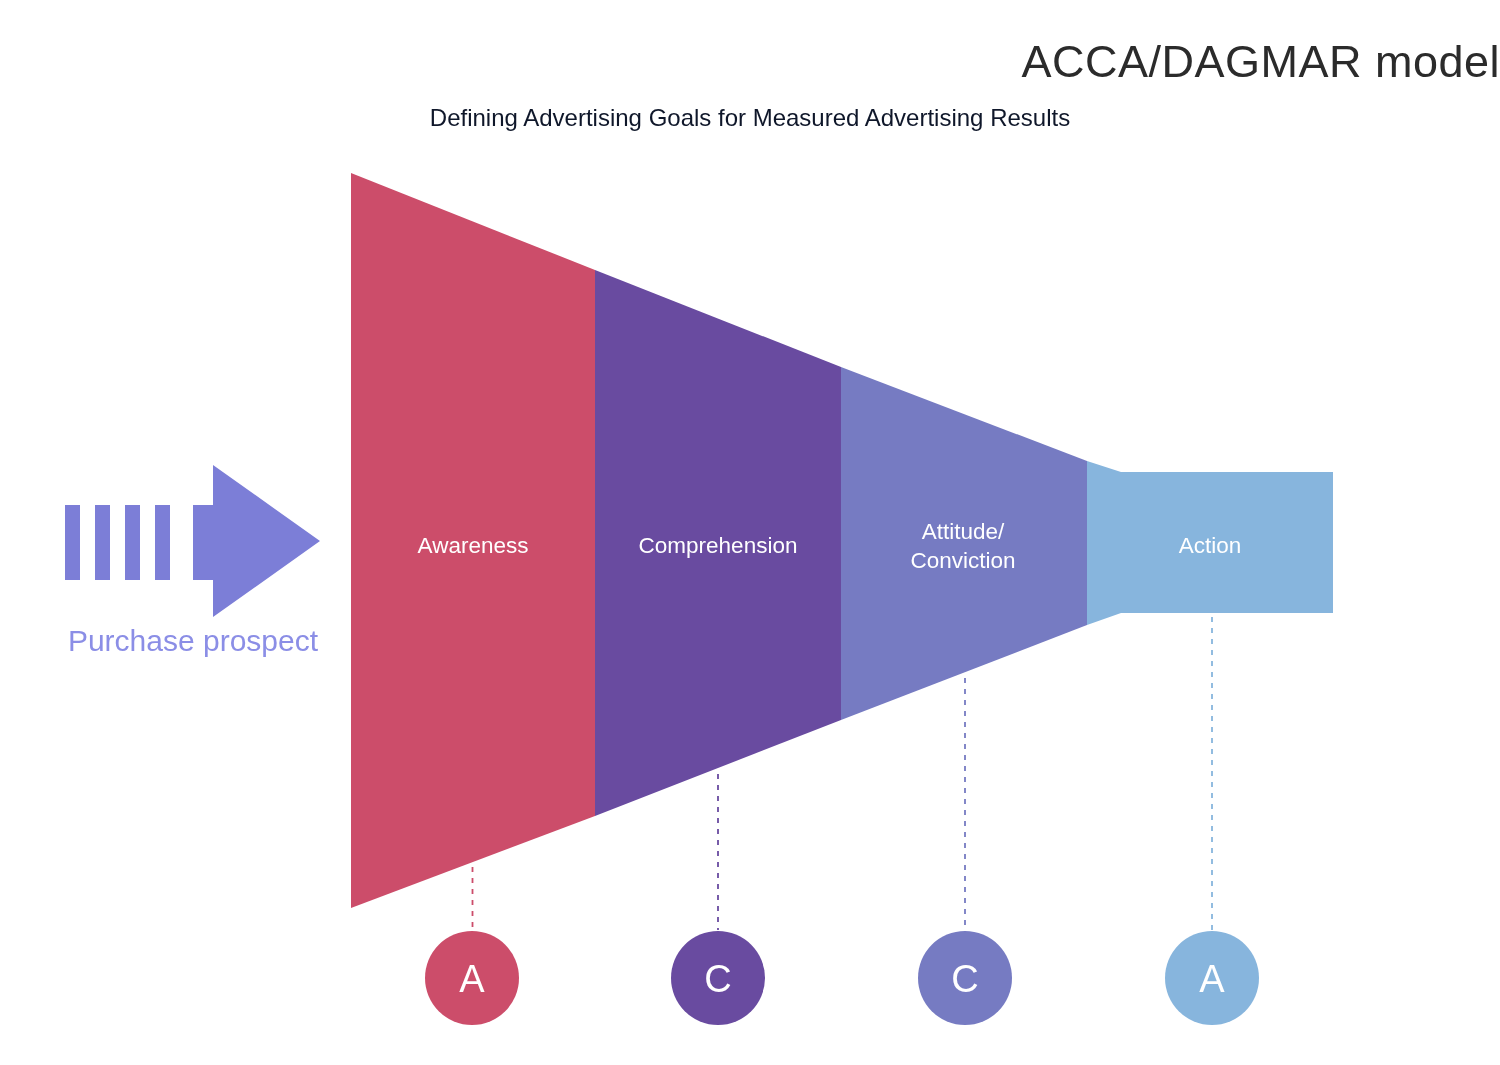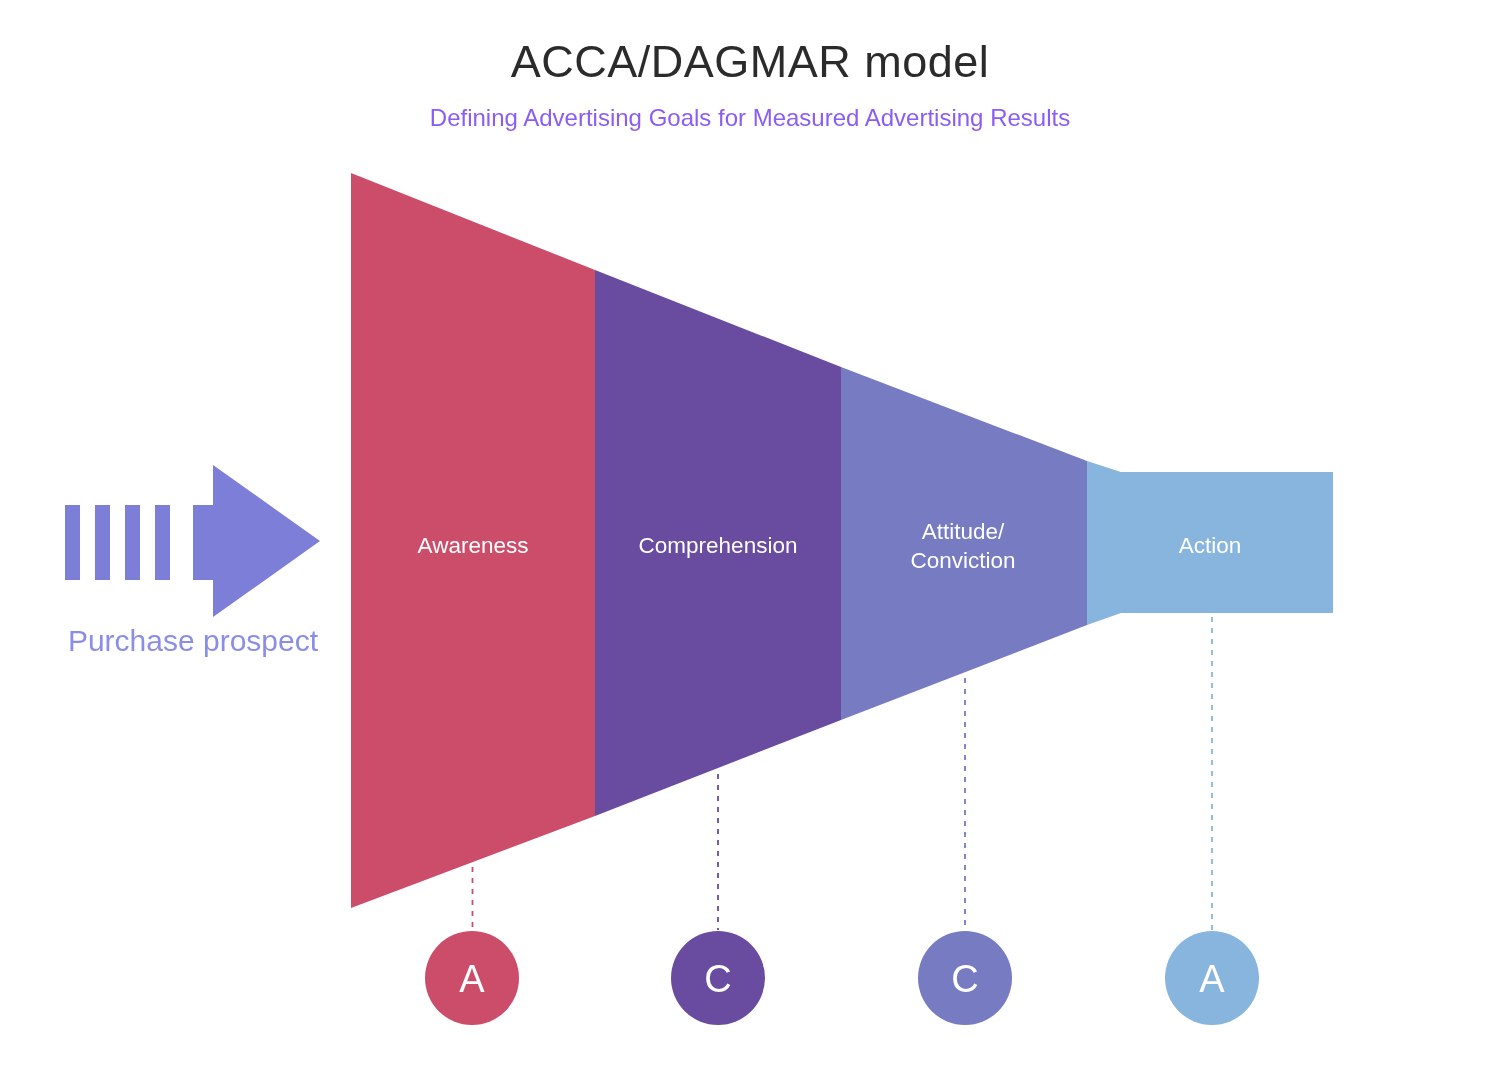--- a/index.html
+++ b/index.html
@@ -13,35 +13,35 @@
     width: 1500px;
     height: 1065px;
     background: #ffffff;
     overflow: hidden;
   }
   .title {
     position: absolute;
     top: 36px;
     left: 0;
     width: 1500px;
-    text-align: center;
+    text-align: right;
     font-size: 45px;
     font-weight: 400;
     color: #2b2b2b;
     letter-spacing: 0.5px;
   }
   .subtitle {
     position: absolute;
     top: 104px;
     left: 0;
     width: 1500px;
     text-align: center;
     font-size: 24px;
     font-weight: 400;
-    color: #8b5cf6;
+    color: #0f172a;
   }
   svg.diagram {
     position: absolute;
     top: 0;
     left: 0;
   }
   svg .stage-label {
     font-family: "Liberation Sans", sans-serif;
     font-size: 22.5px;
     font-weight: 400;

